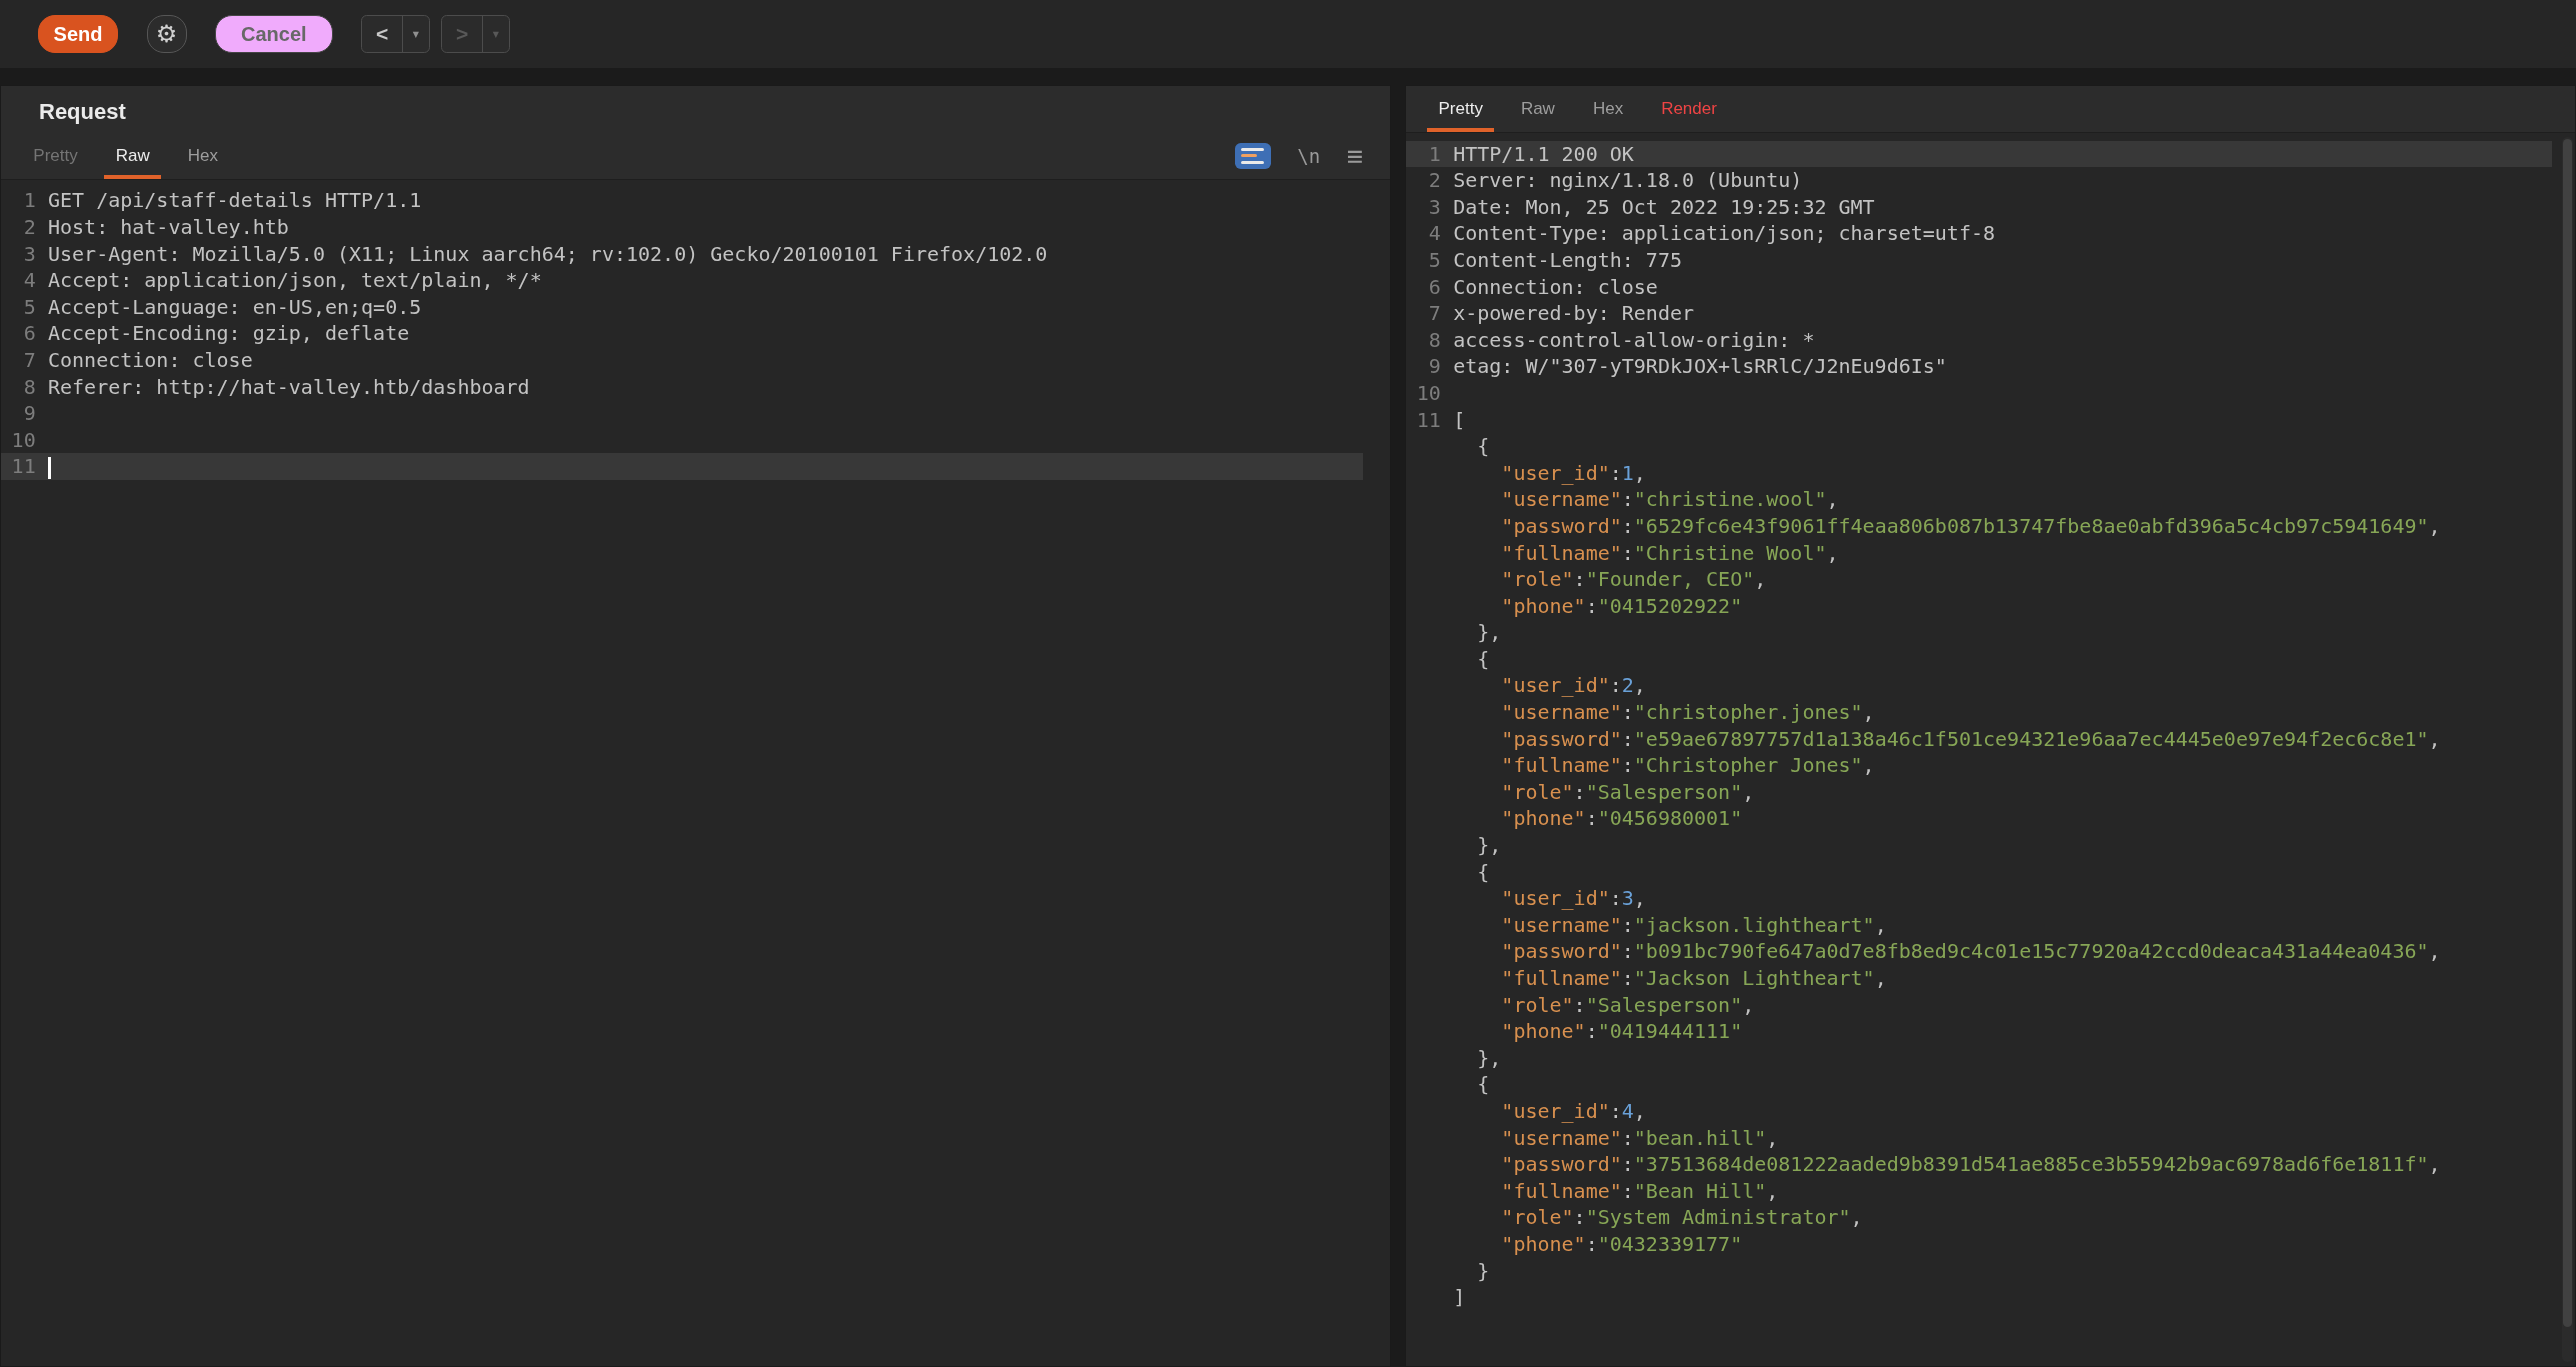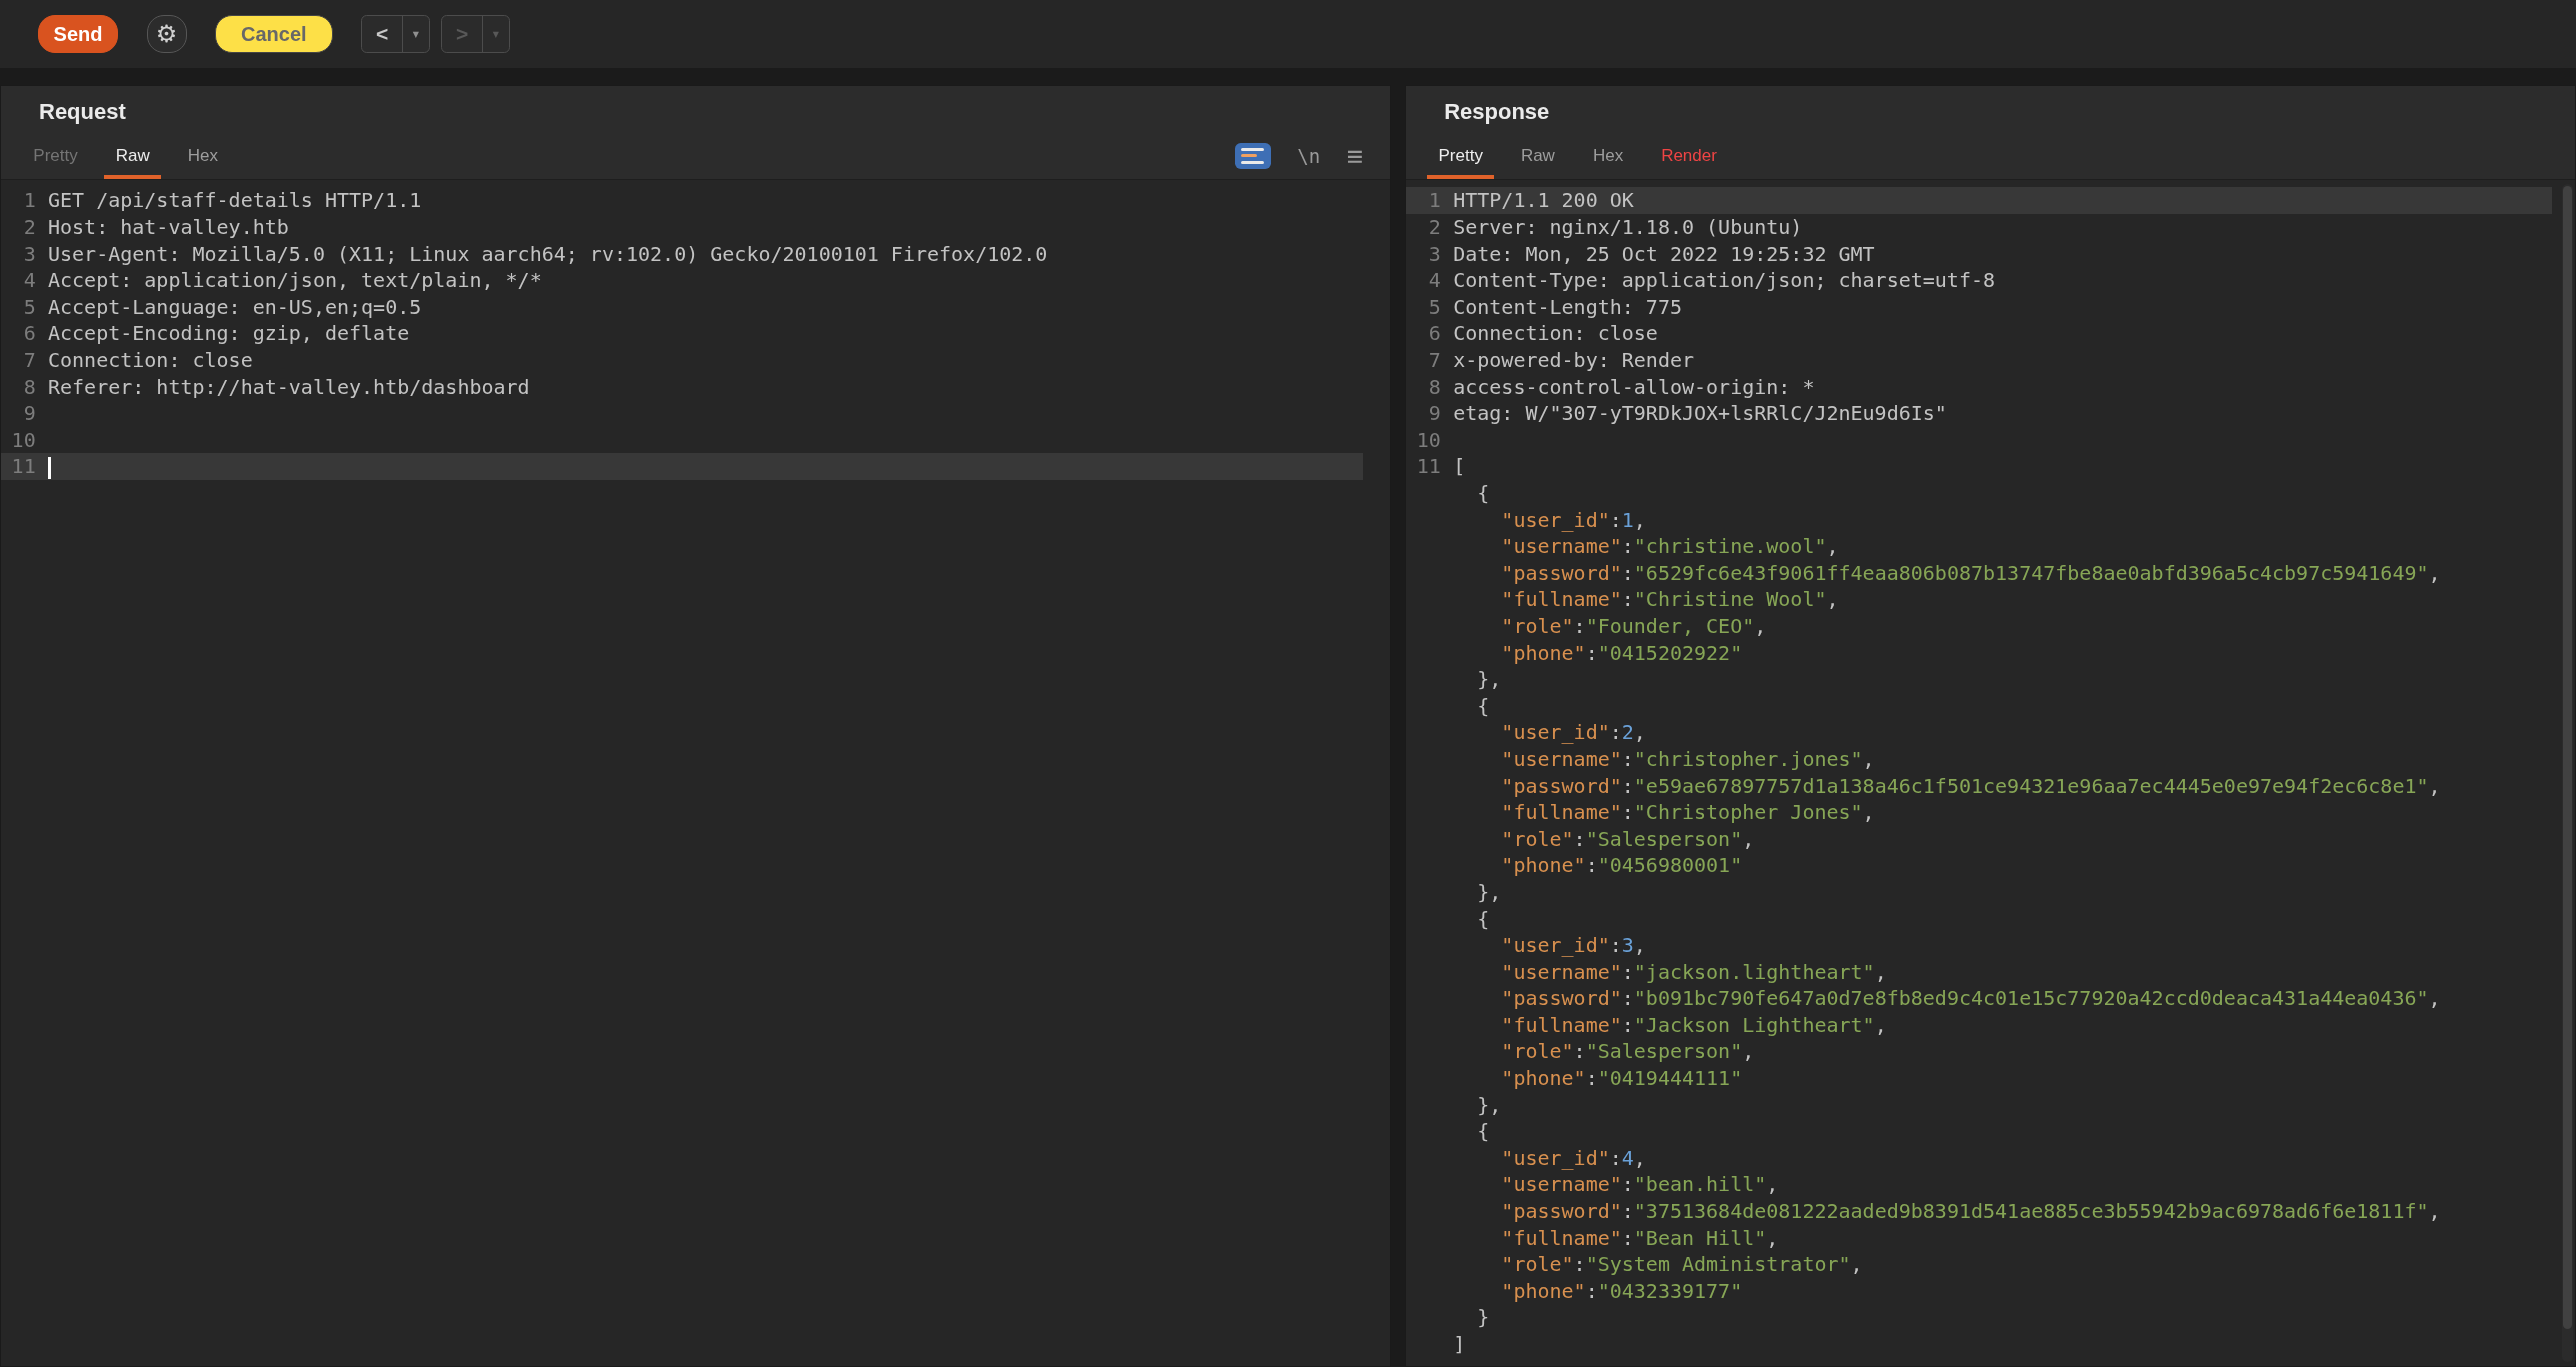--- a/index.html
+++ b/index.html
@@ -9,21 +9,21 @@
   
   .toolbar { height:68px; background:#262626; display:flex; align-items:center;
              padding-left:38px; }
   .btn { height:38px; border-radius:17px; border:0.9px solid #4c4c4c; background:#2e2e2e;
          color:#cfcfcf; font:bold 20px "Liberation Sans",sans-serif; cursor:pointer; }
   .btn.send { background:var(--send,#d9531f); border-color:var(--send,#d9531f);
               color:#ffffff; width:80px; margin-right:28.5px; }
   .btn.icon-btn { width:40px; font-size:24px; font-weight:normal; color:#d0d0d0;
                   background:#2c2c2c; border-color:#565656; margin-right:28.5px;
                   line-height:1; }
-  .btn.cancel { color:#686868; padding:0 25px; border-color:#454545; background:#fde047;
+  .btn.cancel { color:#686868; padding:0 25px; border-color:#454545; background:#f0abfc;
                 margin-right:28.5px; }
   .split { display:flex; height:38px; border:0.9px solid #4c4c4c; border-radius:5.7px;
            overflow:hidden; background:#2b2b2b; margin-right:11.4px; }
   .split button { background:transparent; border:none; color:#c8c8c8; cursor:pointer;
                   font:bold 21px "Liberation Sans",sans-serif; }
   .split .split-main { width:40px; }
   .split .split-arrow { width:26.6px; border-left:0.9px solid #4c4c4c; color:#909090;
                         font-size:12.3px; font-weight:normal; }
   .split.disabled button { color:#585858; }
 
@@ -125,21 +125,20 @@
         <div class="line"><span class="gutter">8</span><span class="text"><span>Referer: http://hat-valley.htb/dashboard</span></span></div>
         <div class="line"><span class="gutter">9</span><span class="text"></span></div>
         <div class="line"><span class="gutter">10</span><span class="text"></span></div>
         <div class="line hl"><span class="gutter">11</span><span class="text"><span class="caret"></span></span></div>
       </div>
   </section>
 
   <div class="divider"></div>
 
   <section class="panel response">
-    <div class="panel-title">Response</div>
     <div class="tabbar">
       <div class="tab active">Pretty</div>
       <div class="tab">Raw</div>
       <div class="tab">Hex</div>
       <div class="tab disabled">Render</div>
     </div>
     <div class="editor" id="response-editor">
       <div class="scrollbar">
         <div class="thumb"></div>
       </div>

